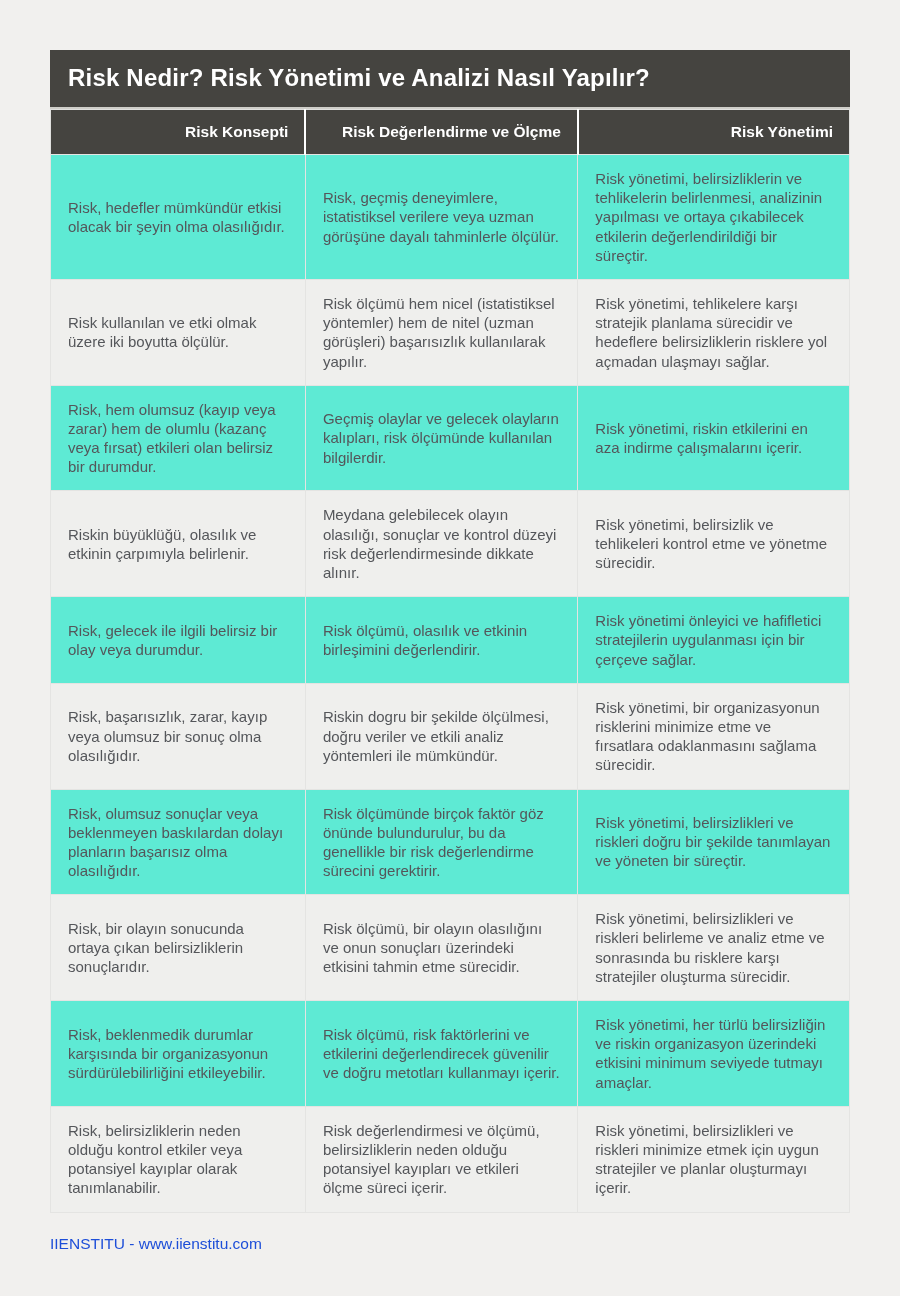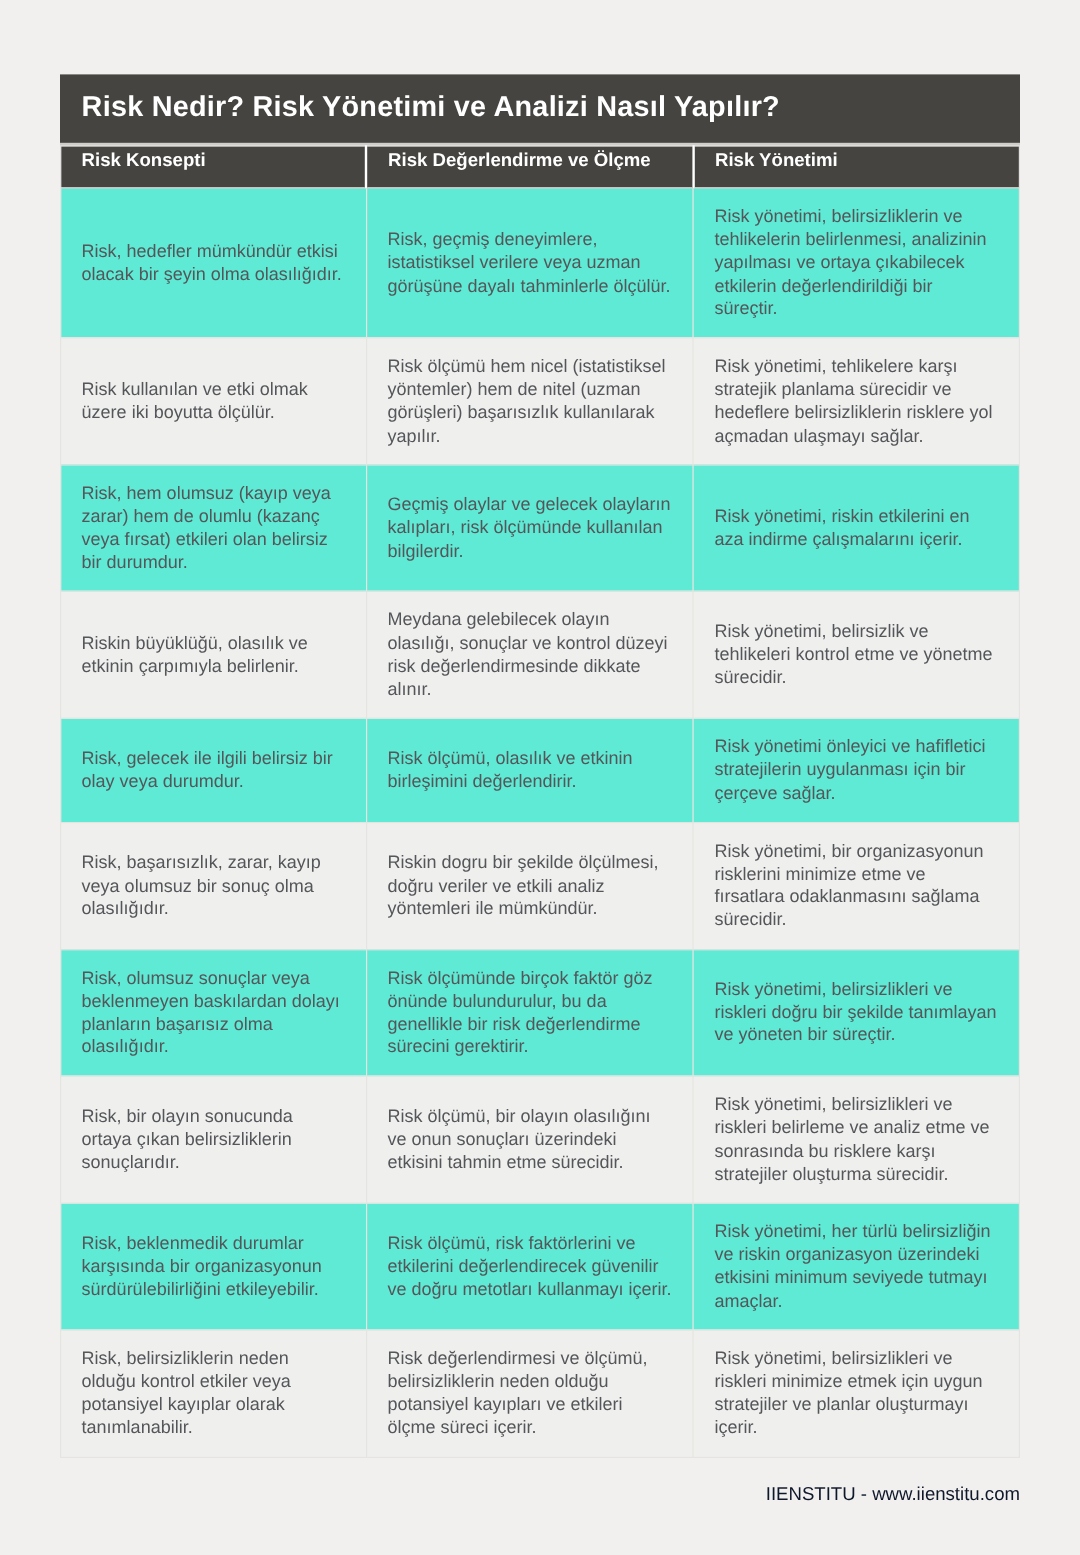--- a/index.html
+++ b/index.html
@@ -9,21 +9,21 @@
   }
   body {
     width: 900px;
     height: 1296px;
     background: #f1f0ee;
     font-family: "Liberation Sans", "DejaVu Sans", sans-serif;
     color: #54565a;
   }
   .content {
     width: 800px;
-    margin: 12px auto;
+    margin: 0 auto;
     padding-top: 50px;
   }
   .title-bar {
     background: #454440;
     color: #ffffff;
     font-size: 24px;
     font-weight: bold;
     padding: 14px 18px 15px 18px;
     border-bottom: 2px solid #cfcec9;
     letter-spacing: 0.2px;
@@ -32,41 +32,41 @@
     width: 800px;
     border-collapse: collapse;
     table-layout: fixed;
     border: 1px solid #e0e0de;
   }
   table.risk-table thead th {
     background: #454440;
     color: #ffffff;
     font-size: 15.5px;
     font-weight: bold;
-    text-align: left;
-    padding: 3px 16px 13px 17px;
+    text-align: right;
+    padding: 13px 16px 13px 17px;
     border-left: 2px solid #ffffff;
   }
   table.risk-table thead th:first-child {
     border-left: none;
   }
   table.risk-table tbody td {
     font-size: 15px;
     line-height: 1.28;
     padding: 14px 16px 14px 17px;
     vertical-align: middle;
     border: 1px solid #e4e4e2;
     background: #5eead4;
   }
   table.risk-table tbody tr:nth-child(even) td {
     background: #efefed;
   }
   .footer {
-    text-align: right;
-    color: #0f172a;
+    text-align: left;
+    color: #1d4ed8;
     font-size: 15.5px;
     margin-top: 22px;
   }
 </style>
 </head>
 <body>
 
 <div class="content">
   <div class="title-bar">Risk Nedir? Risk Yönetimi ve Analizi Nasıl Yapılır?</div>
 

